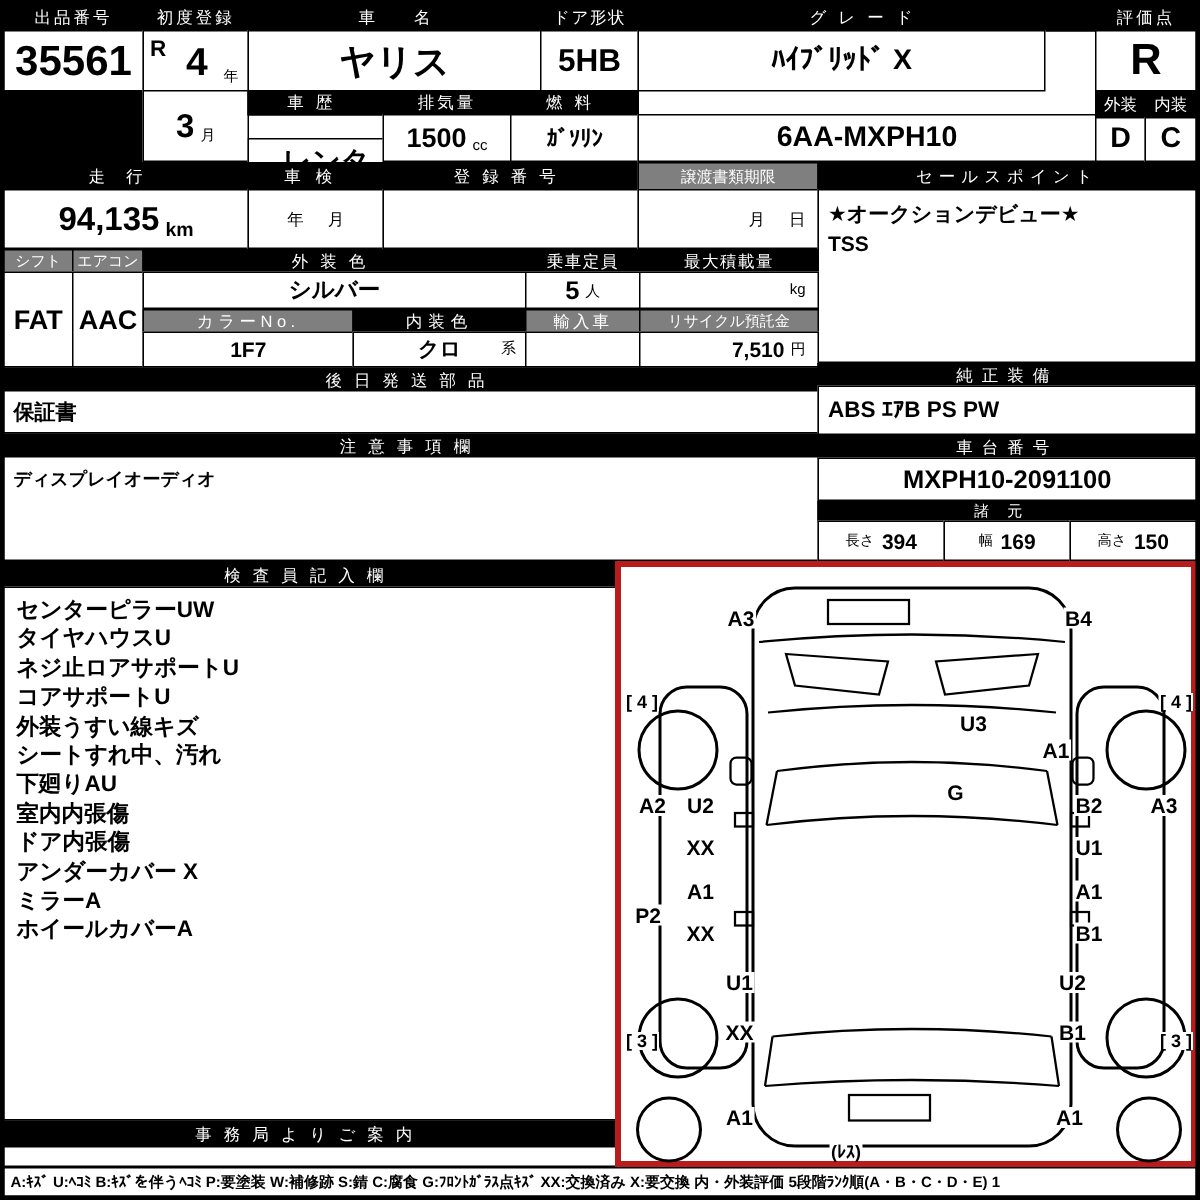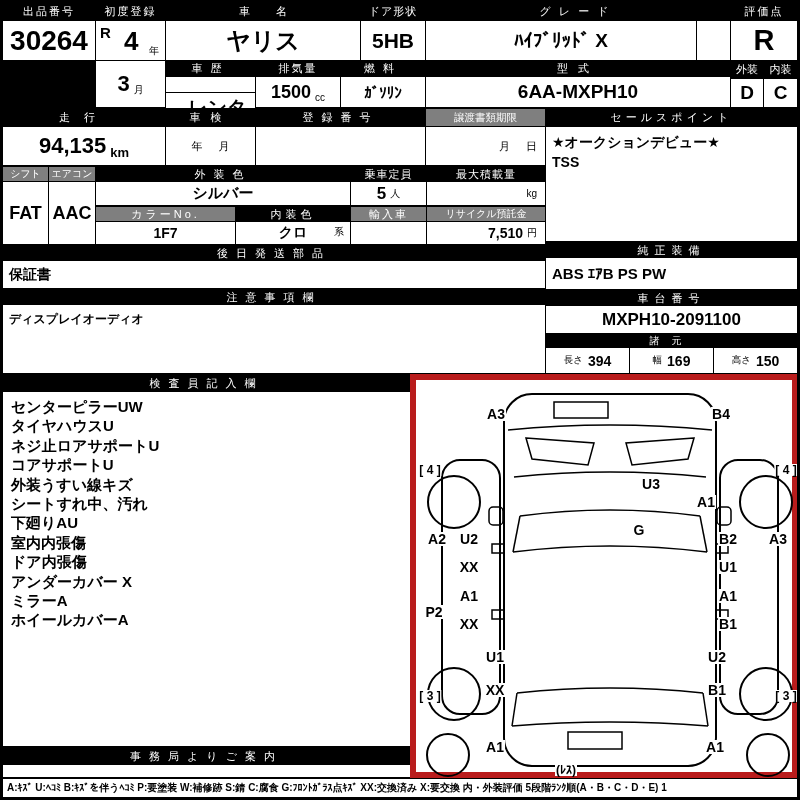--- a/index.html
+++ b/index.html
@@ -13,35 +13,35 @@
   .hdr.gray{background:#7f7f7f}
   .val{display:flex;align-items:center;justify-content:center;font-weight:bold;white-space:nowrap}
   .val.left{justify-content:flex-start;padding-left:6px}
   .val.right{justify-content:flex-end;padding-right:8px}
   .unit{font-weight:normal;font-size:10px;align-self:flex-end;margin:0 0 4px 4px}
   .unitb{font-weight:bold;font-size:13px;align-self:flex-end;margin:0 0 5px 4px}
   .blackbox{position:absolute;background:#000;border:1px solid #000}
   .smalllbl{font-size:9.5px;font-weight:normal;margin-right:5px}
   .salesbox{display:block;padding:5px 6px;font-weight:bold;font-size:14px;line-height:20px}
   .insp-item{font-size:15px;font-weight:bold;line-height:19.4px;white-space:nowrap}
-  #diagram{position:absolute;left:410px;top:374px;width:388px;height:404px;border:6px solid #b91c1c;background:#fff}
+  #diagram{position:absolute;left:410px;top:374px;width:388px;height:404px;border:4px solid #b91c1c;background:#fff}
   #diagram svg{position:absolute;inset:0}
   .marker{position:absolute;transform:translate(-50%,-50%);font-weight:bold;font-size:14px;
           line-height:1;background:#fff;padding:0 1px;white-space:nowrap;z-index:5}
   .marker.small{font-size:12px}
   .legend{display:flex;align-items:center;font-size:10px;font-weight:bold;padding-left:4px;white-space:nowrap}
 </style>
 </head>
 <body>
 
 <div id="sheet">
 
   <div class="cell hdr" style="left:2px;top:2px;width:94px;height:19px">出品番号</div>
   <div class="cell val" style="left:2px;top:20px;width:94px;height:41px;font-size:28px">
-      <span>30264</span>
+      <span>35561</span>
     </div>
   <div class="blackbox" style="left:2px;top:60px;width:94px;height:48px"></div>
 
   <div class="cell hdr" style="left:95px;top:2px;width:71px;height:19px">初度登録</div>
   <div class="cell" style="left:95px;top:20px;width:71px;height:41px">
     <span style="position:absolute;left:4px;top:3px;font-size:15px;font-weight:bold">R</span>
     <span style="position:absolute;left:28px;top:5px;font-size:26px;font-weight:bold">4</span>
     <span style="position:absolute;right:6px;bottom:2px;font-size:10px">年</span>
   </div>
   <div class="cell val" style="left:95px;top:60px;width:71px;height:48px;font-size:22px">
@@ -78,21 +78,20 @@
   <div class="cell val" style="left:255px;top:76px;width:86px;height:32px;font-size:18px">
     <span>1500</span>
     <span class="unit">cc</span>
   </div>
 
   <div class="cell hdr" style="left:340px;top:60px;width:86px;height:17px;letter-spacing:8px">燃料</div>
   <div class="cell val" style="left:340px;top:76px;width:86px;height:32px;font-size:15px">
       <span>ｶﾞｿﾘﾝ</span>
     </div>
 
-  <div class="cell hdr" style="left:425px;top:60px;width:306px;height:17px;letter-spacing:10px">型式</div>
   <div class="cell val" style="left:425px;top:76px;width:306px;height:32px;font-size:19px">
       <span>6AA-MXPH10</span>
     </div>
 
   <div class="cell hdr" style="left:730px;top:60px;width:34px;height:19px;letter-spacing:0">外装</div>
   <div class="cell hdr" style="left:763px;top:60px;width:35px;height:19px;letter-spacing:0">内装</div>
   <div class="cell val" style="left:730px;top:78px;width:34px;height:30px;font-size:19px">
       <span>D</span>
     </div>
   <div class="cell val" style="left:763px;top:78px;width:35px;height:30px;font-size:19px">

